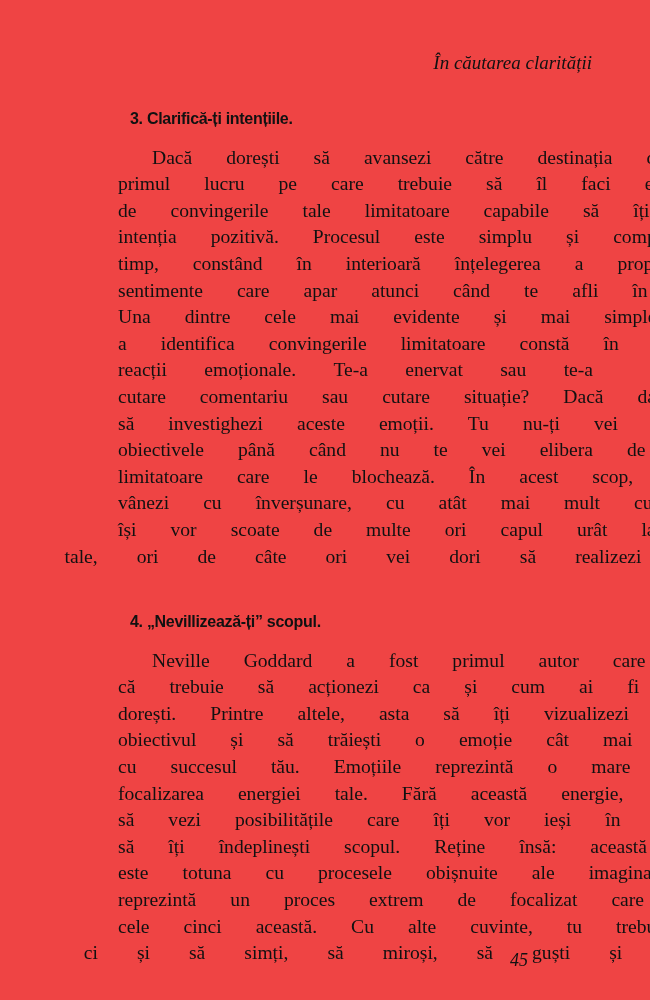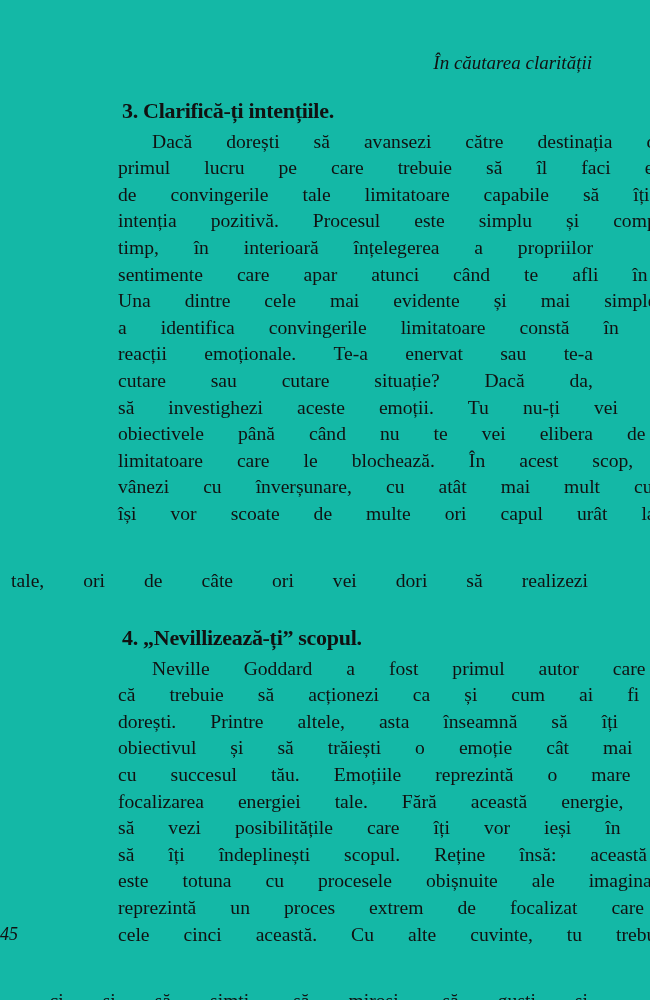--- a/index.html
+++ b/index.html
@@ -1,40 +1,40 @@
 <!DOCTYPE html>
 <html><head>
 <meta charset="utf-8">
 <style>
   html, body { margin: 0; padding: 0; background: #ffffff; }
   body { width: 650px; height: 1000px; position: relative; overflow: hidden; }
-  .page { position: absolute; left: 0; top: 0; width: 650px; height: 1000px; background: #14b8a6; }
+  .page { position: absolute; left: 0; top: 0; width: 650px; height: 1000px; background: #ef4444; }
   .running-header {
     position: absolute; right: 58px; top: 52px;
     font-family: "Liberation Serif", serif; font-style: italic;
     font-size: 19px; color: #111;
   }
   .content {
     position: absolute; left: 84px; top: 94px; width: 509px;
     font-family: "Liberation Serif", serif; font-size: 19.6px;
     line-height: 26.6px; color: #111;
   }
   .heading {
-    font-family: Liberation Serif, serif; font-weight: bold;
-    font-size: 22px; line-height: 26.6px; margin: 4px; padding-left: 34px;
+    font-family: Liberation Sans, sans-serif; font-weight: bold;
+    font-size: 16px; line-height: 26.6px; margin: 12px; padding-left: 34px;
     letter-spacing: -0.3px;
   }
   .para { margin: 0; text-align: justify; text-indent: 34px; }
   .gap { height: 27px; }
   .ln { display: flex; justify-content: space-between; white-space: nowrap; height: 26.6px; }
-  .ln.last { justify-content: flex-end; margin-top: 40px; }
+  .ln.last { justify-content: center; }
   .ln.last span.w { margin-right: 5px; }
   .ln.indent { padding-left: 34px; }
   .page-number {
-    position: absolute; left: 0; width: 528px; top: 924px; text-align: left;
+    position: absolute; left: 0; width: 528px; top: 950px; text-align: right;
     font-family: "Liberation Serif", serif; font-style: italic; font-size: 18px; color: #111;
   }
 </style>
 </head>
 <body>
 
 <div class="page">
   <div class="running-header">În căutarea clarității</div>
 
   <div class="content">
@@ -75,20 +75,21 @@
             <span class="w">intenția</span>
             <span class="w">pozitivă.</span>
             <span class="w">Procesul</span>
             <span class="w">este</span>
             <span class="w">simplu</span>
             <span class="w">și</span>
             <span class="w">complicat</span>
           </div>
           <div class="ln">
             <span class="w">timp,</span>
+            <span class="w">constând</span>
             <span class="w">în</span>
             <span class="w">interioară</span>
             <span class="w">înțelegerea</span>
             <span class="w">a</span>
             <span class="w">propriilor</span>
           </div>
           <div class="ln">
             <span class="w">sentimente</span>
             <span class="w">care</span>
             <span class="w">apar</span>
@@ -121,20 +122,21 @@
           <div class="ln">
             <span class="w">reacții</span>
             <span class="w">emoționale.</span>
             <span class="w">Te-a</span>
             <span class="w">enervat</span>
             <span class="w">sau</span>
             <span class="w">te-a</span>
           </div>
           <div class="ln">
             <span class="w">cutare</span>
+            <span class="w">comentariu</span>
             <span class="w">sau</span>
             <span class="w">cutare</span>
             <span class="w">situație?</span>
             <span class="w">Dacă</span>
             <span class="w">da,</span>
           </div>
           <div class="ln">
             <span class="w">să</span>
             <span class="w">investighezi</span>
             <span class="w">aceste</span>
@@ -223,21 +225,20 @@
             <span class="w">cum</span>
             <span class="w">ai</span>
             <span class="w">fi</span>
             <span class="w">obținut</span>
           </div>
           <div class="ln">
             <span class="w">dorești.</span>
             <span class="w">Printre</span>
             <span class="w">altele,</span>
             <span class="w">asta</span>
-            <span class="w">înseamnă</span>
             <span class="w">să</span>
             <span class="w">îți</span>
             <span class="w">vizualizezi</span>
           </div>
           <div class="ln">
             <span class="w">obiectivul</span>
             <span class="w">și</span>
             <span class="w">să</span>
             <span class="w">trăiești</span>
             <span class="w">o</span>

